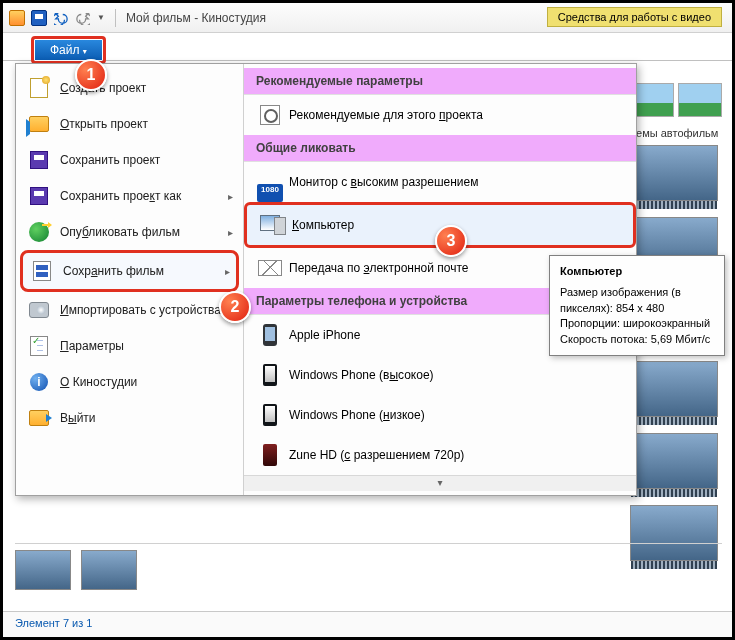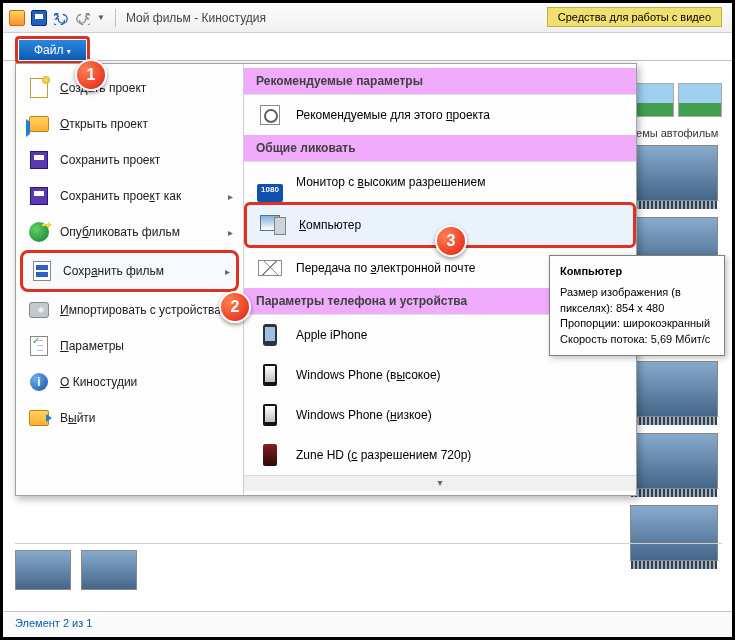--- a/index.html
+++ b/index.html
@@ -9,33 +9,33 @@
 .title-icon { width: 16px; height: 16px; background: linear-gradient(#ffd060,#ff9030); border: 1px solid #c07000; border-radius: 2px; display: inline-block; }
 .qat-icon { width: 16px; height: 16px; display: inline-flex; align-items: center; justify-content: center; }
 .save-qat { background: #2060c0; border: 1px solid #003080; border-radius: 2px; position: relative; }
 .save-qat::after { content: ''; position: absolute; inset: 3px 3px 6px 3px; background: #fff; }
 .undo-icon svg, .redo-icon svg { width: 14px; height: 14px; }
 .title-sep { width: 1px; height: 18px; background: #c0c0c0; margin: 0 4px; }
 .title-text { color: #444; }
 .tool-tab { position: absolute; right: 10px; top: 4px; background: #f0e070; border: 1px solid #c0b040; padding: 3px 10px; font-size: 11px; }
 
 .ribbon-area { height: 28px; border-bottom: 1px solid #c0c0c0; position: relative; }
-.file-btn { position: absolute; left: 12px; top: 3px; background: linear-gradient(#2a8ae0,#0a5ab0); color: #fff; padding: 4px 16px; border-radius: 4px; font-size: 12px; border: 3px solid #e03020; box-shadow: 0 0 0 1px #fff inset; }
+.file-btn { position: absolute; left: 28px; top: 3px; background: linear-gradient(#2a8ae0,#0a5ab0); color: #fff; padding: 4px 16px; border-radius: 4px; font-size: 12px; border: 3px solid #e03020; box-shadow: 0 0 0 1px #fff inset; }
 
 .file-menu { position: absolute; left: 12px; top: 60px; width: 622px; background: #fdfdfd; border: 1px solid #a0a0a0; box-shadow: 2px 3px 8px rgba(0,0,0,.3); display: flex; z-index: 10; }
 .file-left { width: 228px; border-right: 1px solid #d0d0d0; padding: 6px 4px; }
 .file-item { display: flex; align-items: center; gap: 10px; padding: 7px 8px; font-size: 12px; color: #202020; cursor: default; position: relative; }
 .file-item.hl { border: 3px solid #e03020; border-radius: 8px; background: #f6f9fe; }
 .file-ico { width: 22px; height: 22px; flex: none; display: flex; align-items: center; justify-content: center; }
 .file-item .arrow { position: absolute; right: 6px; color: #666; font-size: 10px; }
 .underline { text-decoration: underline; }
 
 .file-right { flex: 1; padding: 4px 0; overflow: hidden; }
 .sect-head { font-weight: 600; font-size: 12px; color: #404040; padding: 6px 12px; border-bottom: 1px solid #e0e0e0; background: #f0abfc; }
-.opt { display: flex; align-items: center; gap: 12px; padding: 8px 12px; font-size: 12px; cursor: default; }
+.opt { display: flex; align-items: center; gap: 5px; padding: 8px 12px; font-size: 12px; cursor: default; }
 .opt.hl { border: 3px solid #e03020; border-radius: 6px; background: #eaf2fc; }
 .opt-ico { width: 28px; height: 24px; flex: none; display: flex; align-items: center; justify-content: center; }
 .opt-scroll { height: 16px; background: #f0f0f0; border-top: 1px solid #d8d8d8; text-align: center; font-size: 10px; color: #666; line-height: 14px; }
 
 .step { position: absolute; width: 32px; height: 32px; border-radius: 50%; background: radial-gradient(circle at 30% 30%, #ff8050, #e02010); color: #fff; font-weight: bold; font-size: 16px; display: flex; align-items: center; justify-content: center; border: 2px solid #fff; box-shadow: 0 2px 4px rgba(0,0,0,.4); z-index: 30; }
 
 .tooltip { position: absolute; left: 546px; top: 252px; width: 176px; background: #fefefe; border: 1px solid #808080; padding: 8px 10px; font-size: 11px; line-height: 1.4; box-shadow: 2px 2px 6px rgba(0,0,0,.25); z-index: 20; }
 .tooltip .tt-title { font-weight: 600; margin-bottom: 6px; }
 
 .thumbs-area { position: absolute; right: 6px; top: 80px; width: 96px; }
@@ -260,18 +260,18 @@
       <div>Скорость потока: 5,69 Мбит/с</div>
     </div>
 </div>
 
 <div class="bottom-strip">
   <div class="mini"></div>
   <div class="mini"></div>
 </div>
 
 <div class="statusbar">
-  <span>Элемент 2 из 1</span>
+  <span>Элемент 7 из 1</span>
 </div>
 
 <div class="step" style="left:72px; top:56px">1</div>
 <div class="step" style="left:216px; top:288px">2</div>
 <div class="step" style="left:432px; top:222px">3</div>
 
 </body></html>

